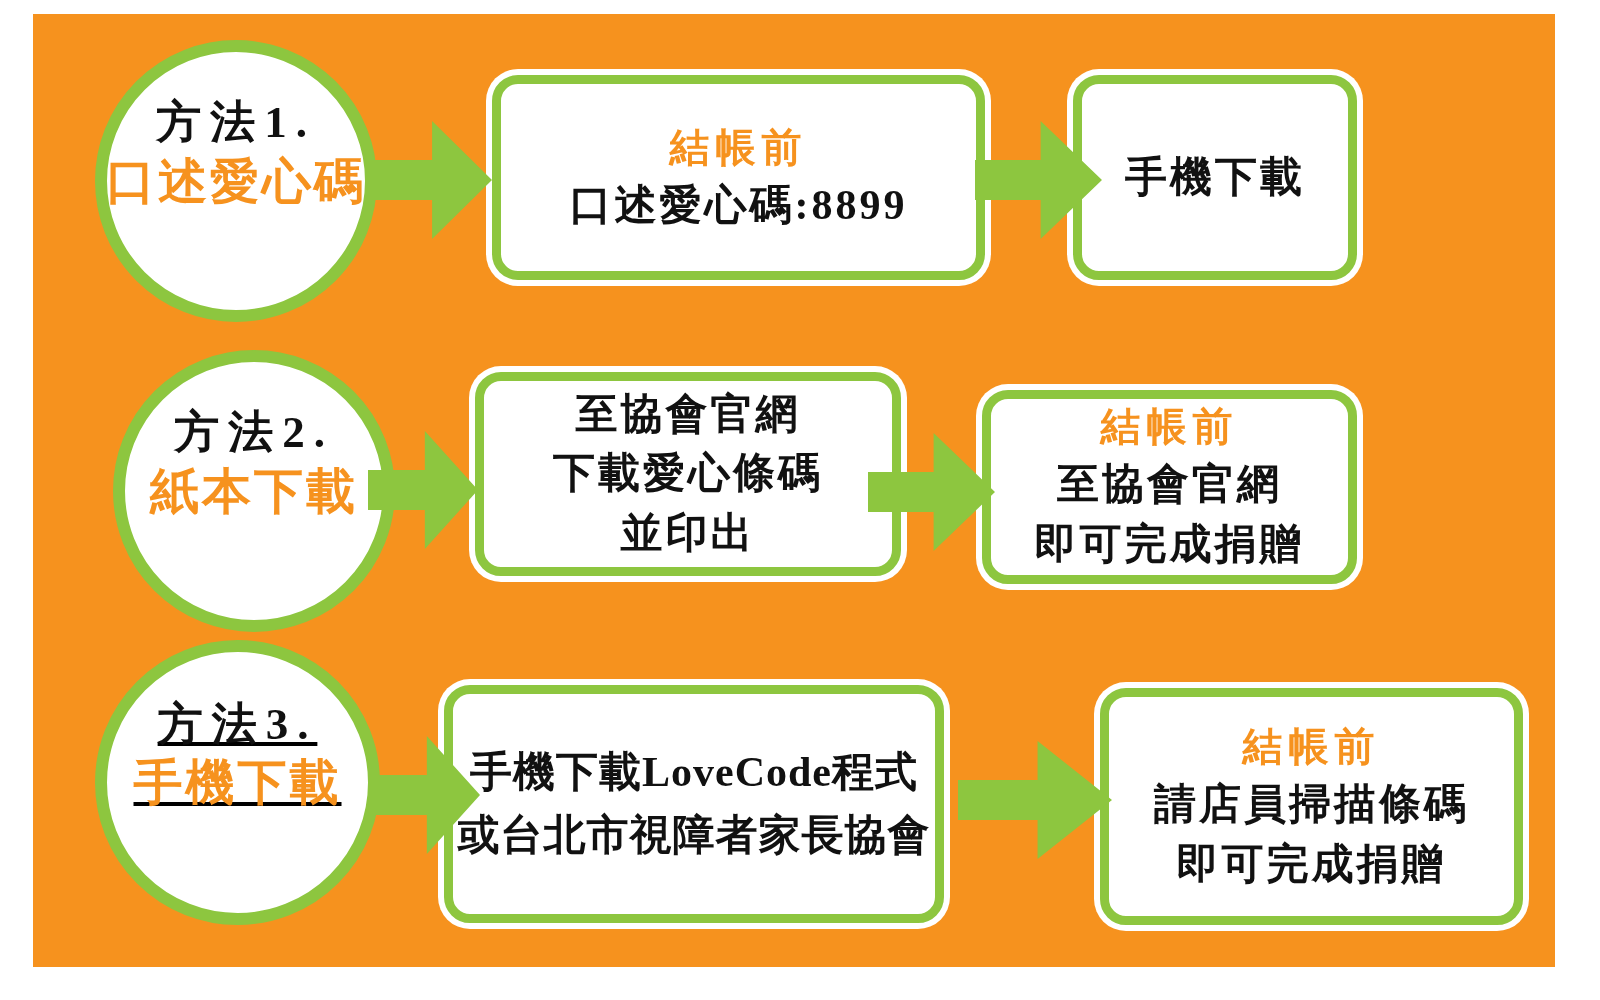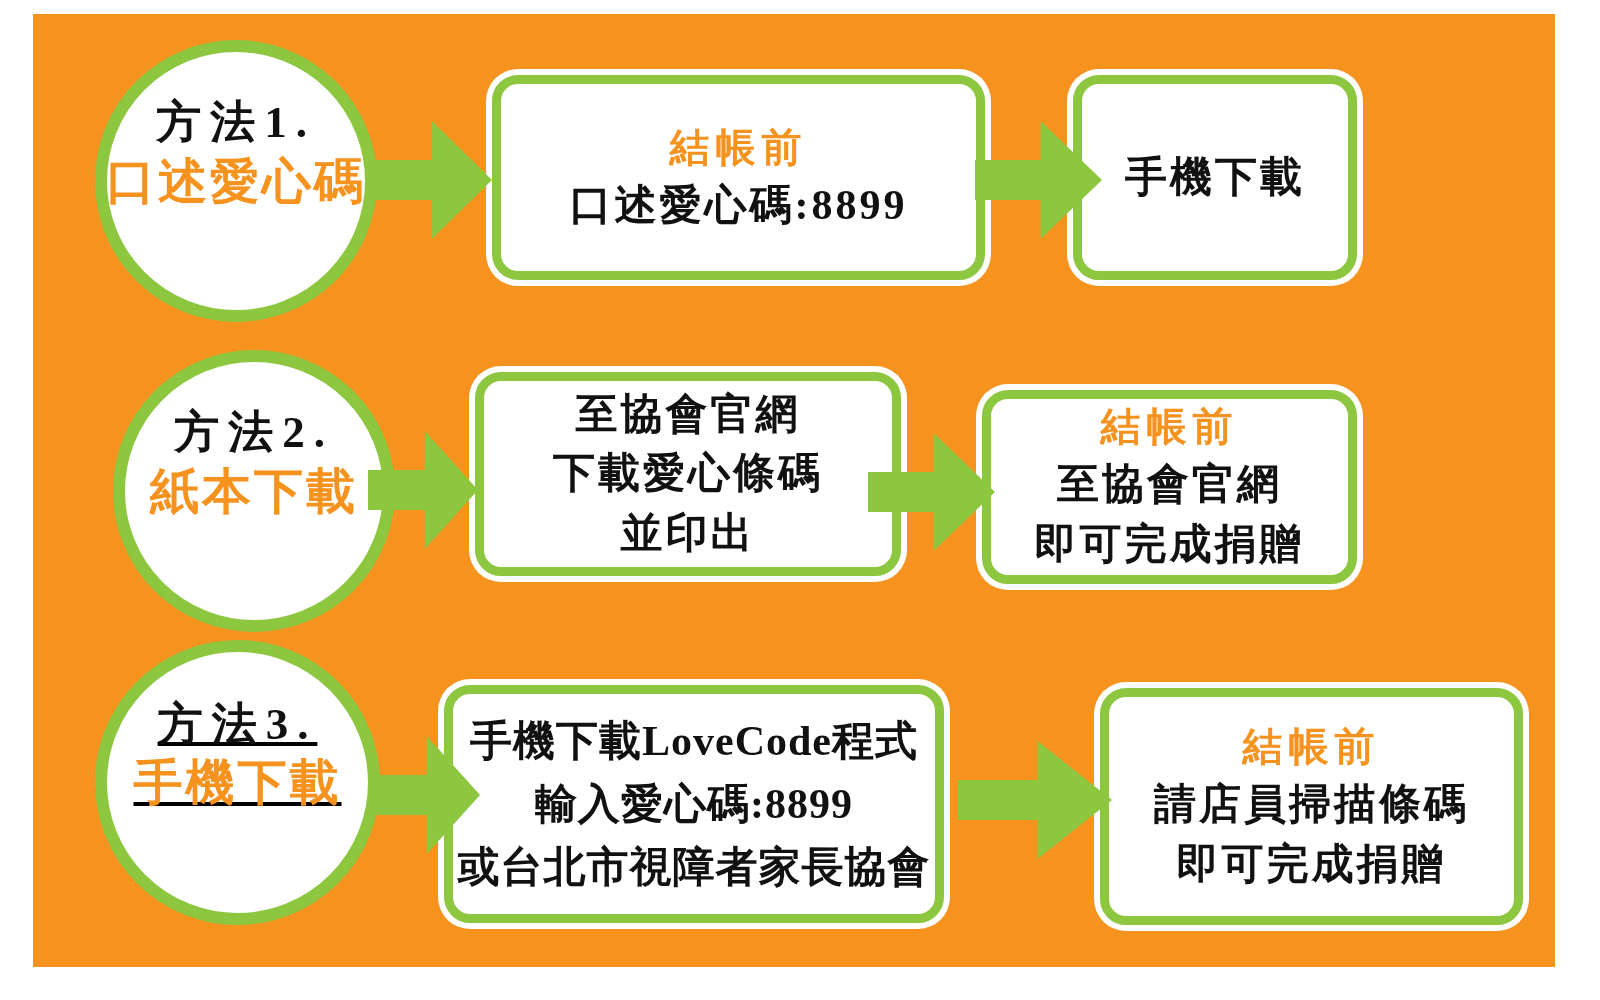--- a/index.html
+++ b/index.html
@@ -137,21 +137,20 @@
         <span class="m-line2">手機下載</span>
       </div>
     </div>
 
     <svg class="arrow" style="left:337px;top:722px;width:110px;height:118px;" viewBox="0 0 120 118" preserveAspectRatio="none">
       <polygon class="arrow-shape" points="0,39 62,39 62,0 120,59 62,118 62,79 0,79" fill="#8DC63F"></polygon>
     </svg>
 
     <div class="card tight" style="left:411px;top:671px;width:500px;height:238px;">
       <span class="card-line">手機下載LoveCode程式</span>
-      <span class="card-line">輸入愛心碼:8899</span>
       <span class="card-line">或台北市視障者家長協會</span>
     </div>
 
     <svg class="arrow" style="left:925px;top:727px;width:154px;height:118px;" viewBox="0 0 120 118" preserveAspectRatio="none">
       <polygon class="arrow-shape" points="0,39 62,39 62,0 120,59 62,118 62,79 0,79" fill="#8DC63F"></polygon>
     </svg>
 
     <div class="card" style="left:1067px;top:674px;width:423px;height:237px;">
       <span class="card-title">結帳前</span>
       <span class="card-line">請店員掃描條碼</span>

